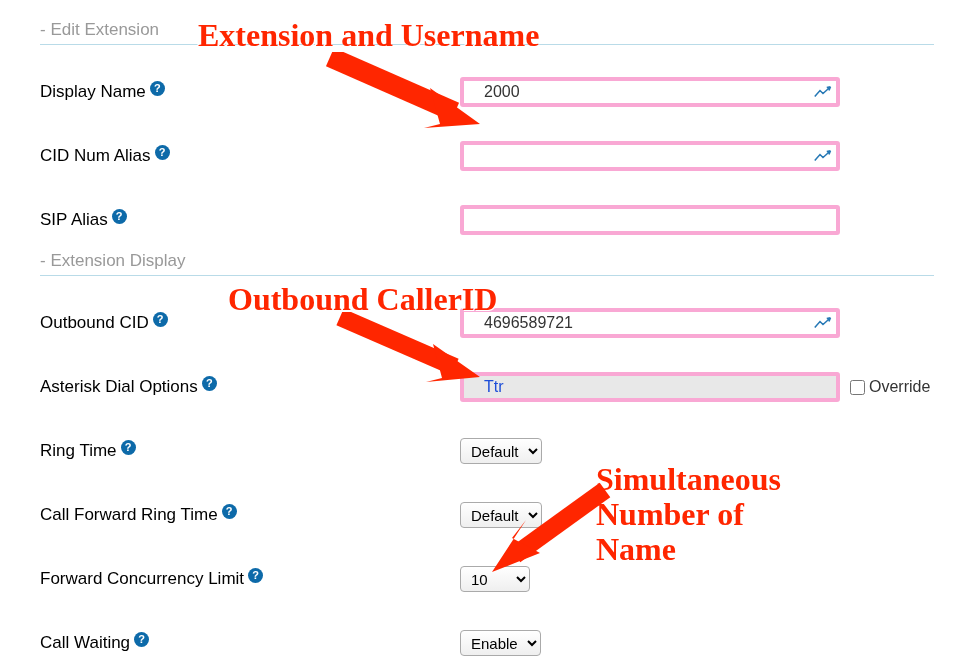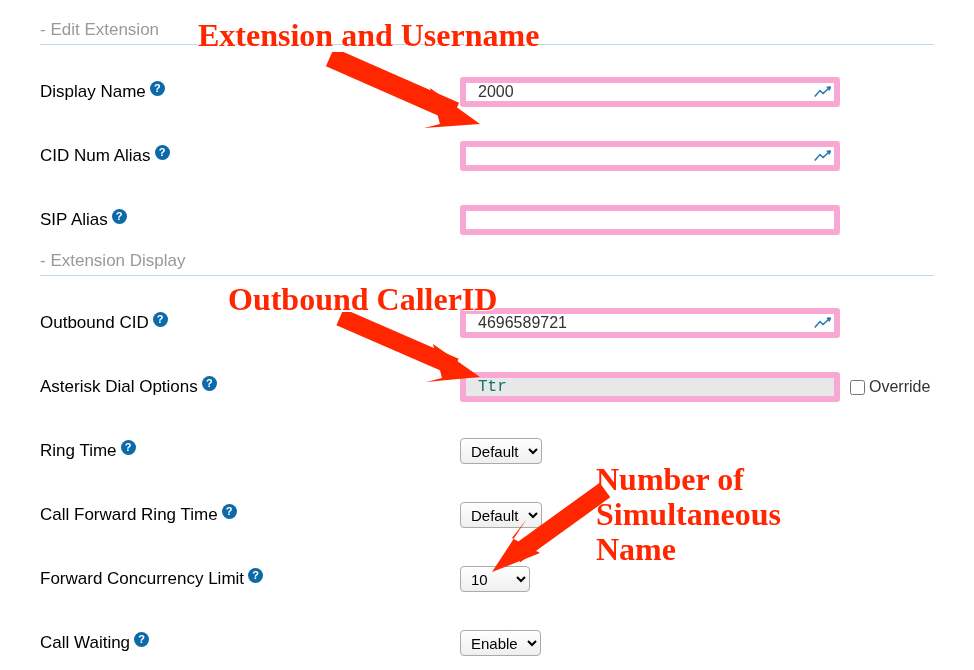--- a/index.html
+++ b/index.html
@@ -50,30 +50,29 @@
     font-size: 11px;
     font-weight: bold;
     margin-left: 4px;
     line-height: 1;
     position: relative;
     top: -4px;
   }
   .text-input {
     width: 380px;
     height: 30px;
-    border: 6px solid #f9a8d4;
+    border: 4px solid #f9a8d4;
     border-radius: 3px;
-    padding: 2px 28px 2px 12px;
+    padding: 2px 28px 2px 20px;
     font-size: 16px;
     color: #333;
   }
   .text-input[disabled] {
     background: #e8e8e8;
-    color: #0f766e;
-    font-family: Liberation Mono, monospace;
+    color: #1d4ed8;
   }
   .input-wrap {
     position: relative;
     display: inline-block;
   }
   .zoom-icon {
     position: absolute;
     right: 8px;
     top: 50%;
     transform: translateY(-50%);
@@ -233,20 +232,20 @@
   <polygon points="160,72 110,36 120,72 104,76" fill="#ff2600"></polygon>
 </svg>
 
 <div class="annotation" style="top:282px; left:228px;">Outbound CallerID</div>
 <svg class="arrow" style="top:312px; left:330px;" width="160" height="80">
   <path d="M10 5 L125 55" stroke="#ff2600" stroke-width="18" fill="none"></path>
   <polygon points="150,65 103,32 112,66 96,70" fill="#ff2600"></polygon>
 </svg>
 
 <div class="annotation" style="top:462px; left:596px; text-align:left;">
+  <div>Simultaneous</div>
   <div>Number of</div>
-  <div>Simultaneous</div>
   <div>Name</div>
 </div>
 <svg class="arrow" style="top:480px; left:480px;" width="140" height="100">
   <path d="M125 10 L35 75" stroke="#ff2600" stroke-width="18" fill="none"></path>
   <polygon points="12,92 60,73 32,58 46,40" fill="#ff2600"></polygon>
 </svg>
 
 </body></html>

